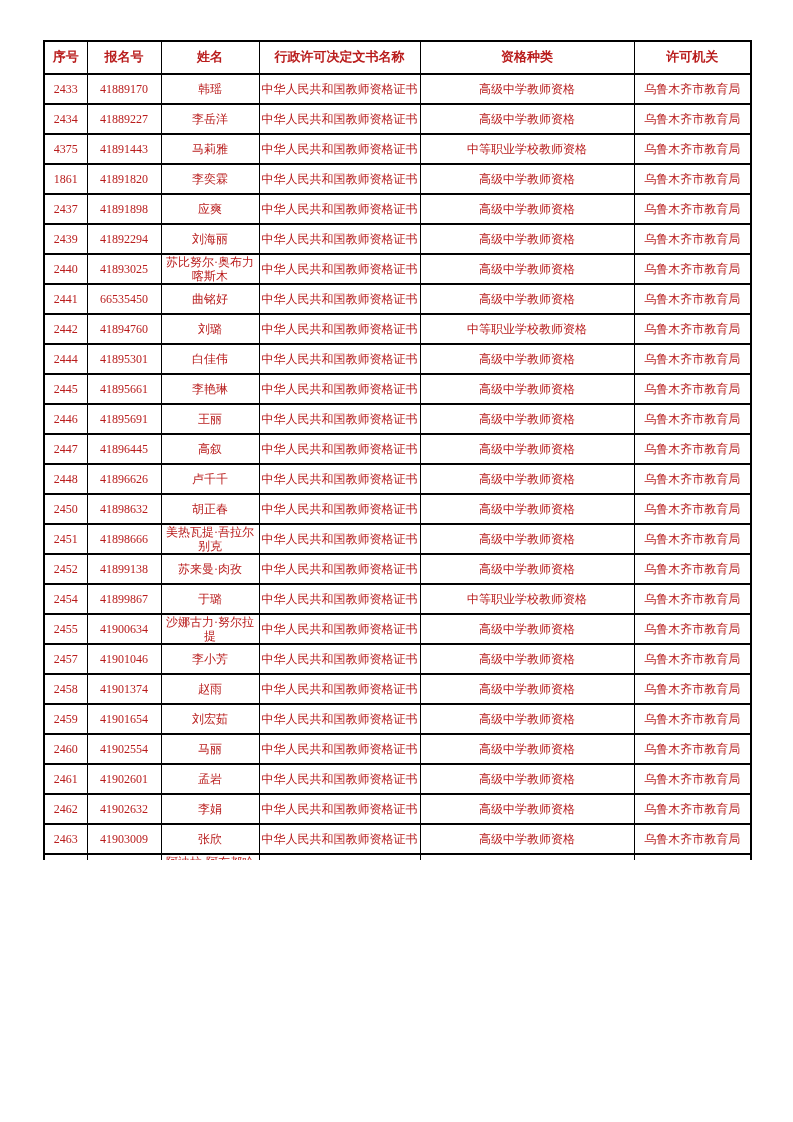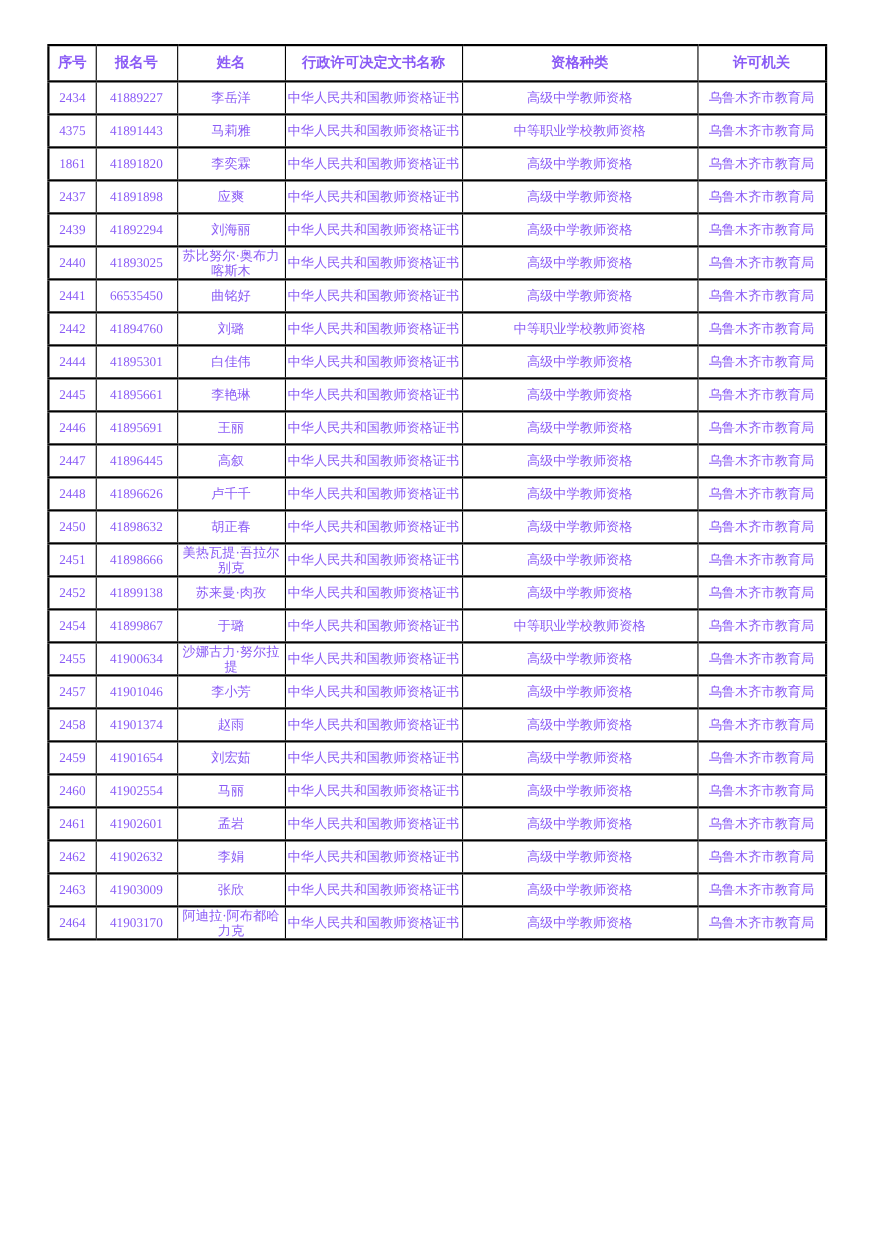--- a/index.html
+++ b/index.html
@@ -7,21 +7,21 @@
     padding: 0;
     background: #ffffff;
   }
   .page {
     position: relative;
     width: 793px;
     height: 860px;
     background: #ffffff;
     overflow: hidden;
     font-family: "Liberation Serif", "DejaVu Serif", serif;
-    color: #8b5cf6;
+    color: #b91c1c;
   }
   table.license-table {
     position: absolute;
     left: 43px;
     top: 40px;
     width: 707px;
     border-collapse: collapse;
     table-layout: fixed;
     border: 2px solid #000000;
   }
@@ -73,20 +73,28 @@
           <th class="col0">序号</th>
           <th class="col1">报名号</th>
           <th class="col2">姓名</th>
           <th class="col3">行政许可决定文书名称</th>
           <th class="col4">资格种类</th>
           <th class="col5">许可机关</th>
         </tr>
     </thead>
     <tbody>
         <tr>
+          <td class="col0">2433</td>
+          <td class="col1">41889170</td>
+          <td class="col2">韩瑶</td>
+          <td class="col3">中华人民共和国教师资格证书</td>
+          <td class="col4">高级中学教师资格</td>
+          <td class="col5">乌鲁木齐市教育局</td>
+        </tr>
+        <tr>
           <td class="col0">2434</td>
           <td class="col1">41889227</td>
           <td class="col2">李岳洋</td>
           <td class="col3">中华人民共和国教师资格证书</td>
           <td class="col4">高级中学教师资格</td>
           <td class="col5">乌鲁木齐市教育局</td>
         </tr>
         <tr>
           <td class="col0">4375</td>
           <td class="col1">41891443</td>

